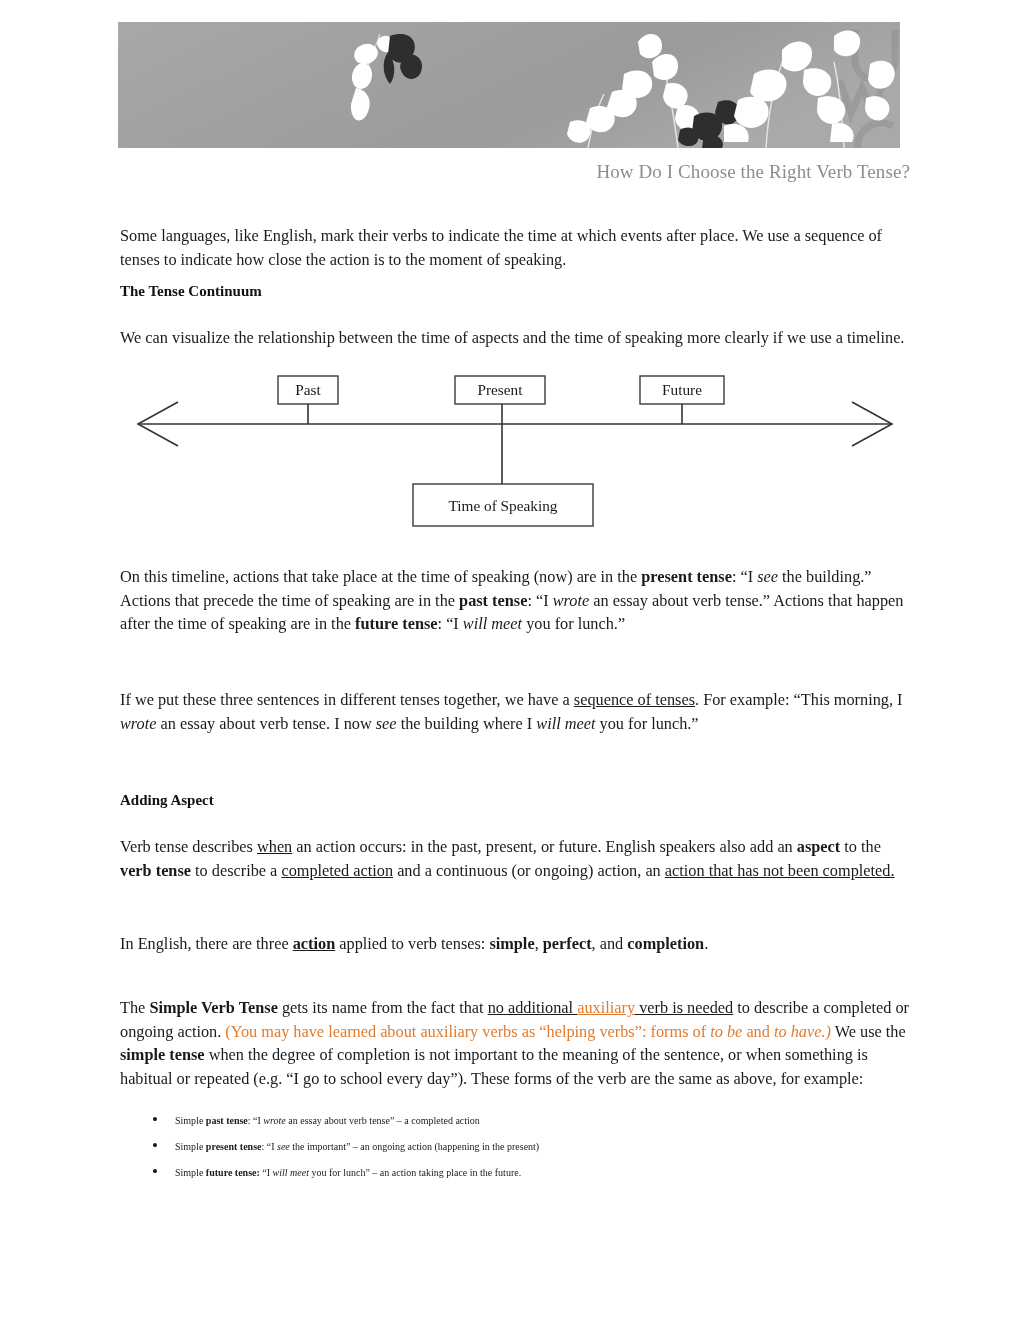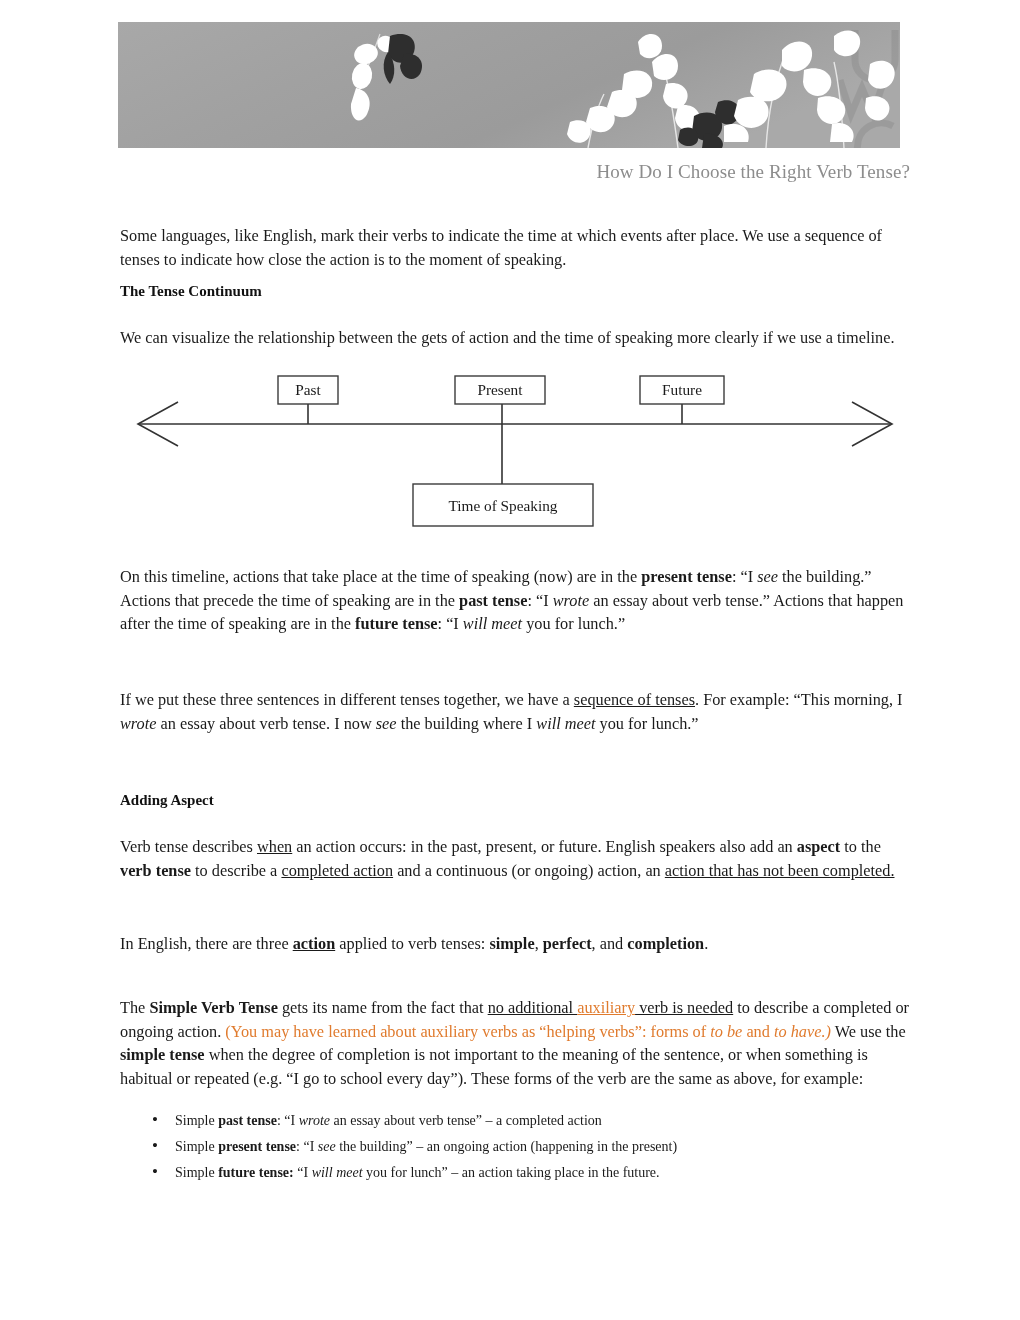--- a/index.html
+++ b/index.html
@@ -100,21 +100,21 @@
 
   
   #bullet-list {
     position: absolute;
     left: 120px;
     top: 1108px;
     width: 790px;
     margin: 0;
     padding: 0;
     list-style: none;
-    font-size: 14px;
+    font-size: 10px;
     line-height: 26px;
   }
   #bullet-list li {
     position: relative;
     padding-left: 55px;
   }
   #bullet-list li::before {
     content: "\2022";
     position: absolute;
     left: 32px;
@@ -194,21 +194,21 @@
       <path d="M748 76 C762 70, 776 80, 770 92 C763 104, 748 98, 747 86 Z"></path>
     </g>
   </svg>
 </div>
 
 <div id="page-title">How Do I Choose the Right Verb Tense?</div>
 
 <p class="body-text" style="top:208px;">Some languages, like English, mark their verbs to indicate the time at which events after place. We use a sequence of tenses to indicate how close the action is to the moment of speaking.</p>
 
 <h2 class="section-head" style="top:280px;">The Tense Continuum</h2>
-<p class="body-text" style="top:310px;">We can visualize the relationship between the gets of action and the time of speaking more clearly if we use a timeline.</p>
+<p class="body-text" style="top:310px;">We can visualize the relationship between the time of aspects and the time of speaking more clearly if we use a timeline.</p>
 
 <div id="timeline">
   <svg viewBox="0 0 790 172">
     <g stroke="#333333" stroke-width="1.6" fill="none">
 
       <line x1="18" y1="58" x2="772" y2="58"></line>
 
       <polyline points="58,36 18,58 58,80"></polyline>
 
       <polyline points="732,36 772,58 732,80"></polyline>
@@ -248,15 +248,15 @@
 <h2 class="section-head" style="top:789px;">Adding Aspect</h2>
 
 <p class="body-text" style="top:819px;"><span>Verb tense describes </span><span class="u">when</span><span> an action occurs: in the past, present, or future. English speakers also add an </span><span class="b">aspect</span><span> to the </span><span class="b">verb tense</span><span> to describe a </span><span class="u">completed action</span><span> and a continuous (or ongoing) action, an </span><span class="u">action that has not been completed.</span></p>
 
 <p class="body-text" style="top:916px;"><span>In English, there are three </span><span class="b u">action</span><span> applied to verb tenses: </span><span class="b">simple</span><span>, </span><span class="b">perfect</span><span>, and </span><span class="b">completion</span><span>.</span></p>
 
 <p class="body-text" style="top:980px;"><span>The </span><span class="b">Simple Verb Tense</span><span> gets its name from the fact that </span><span class="u">no additional </span><span class="u orange">auxiliary</span><span class="u"> verb is needed</span><span> to describe a completed or ongoing action. </span><span class="orange">(You may have learned about auxiliary verbs as “helping verbs”: forms of </span><span class="orange i">to be</span><span class="orange"> and </span><span class="orange i">to have.)</span><span> We use the </span><span class="b">simple tense</span><span> when the degree of completion is not important to the meaning of the sentence, or when something is habitual or repeated (e.g. “I go to school every day”). These forms of the verb are the same as above, for example:</span></p>
 
 <ul id="bullet-list">
   <li><span>Simple </span><span class="b">past tense</span><span>: “I </span><span class="i">wrote</span><span> an essay about verb tense” – a completed action</span></li>
-  <li><span>Simple </span><span class="b">present tense</span><span>: “I </span><span class="i">see</span><span> the building” – an ongoing action (happening in the present)</span></li>
+  <li><span>Simple </span><span class="b">present tense</span><span>: “I </span><span class="i">see</span><span> the important” – an ongoing action (happening in the present)</span></li>
   <li><span>Simple </span><span class="b">future tense:</span><span> “I </span><span class="i">will meet</span><span> you for lunch” – an action taking place in the future.</span></li>
 </ul>
 
 </body></html>

